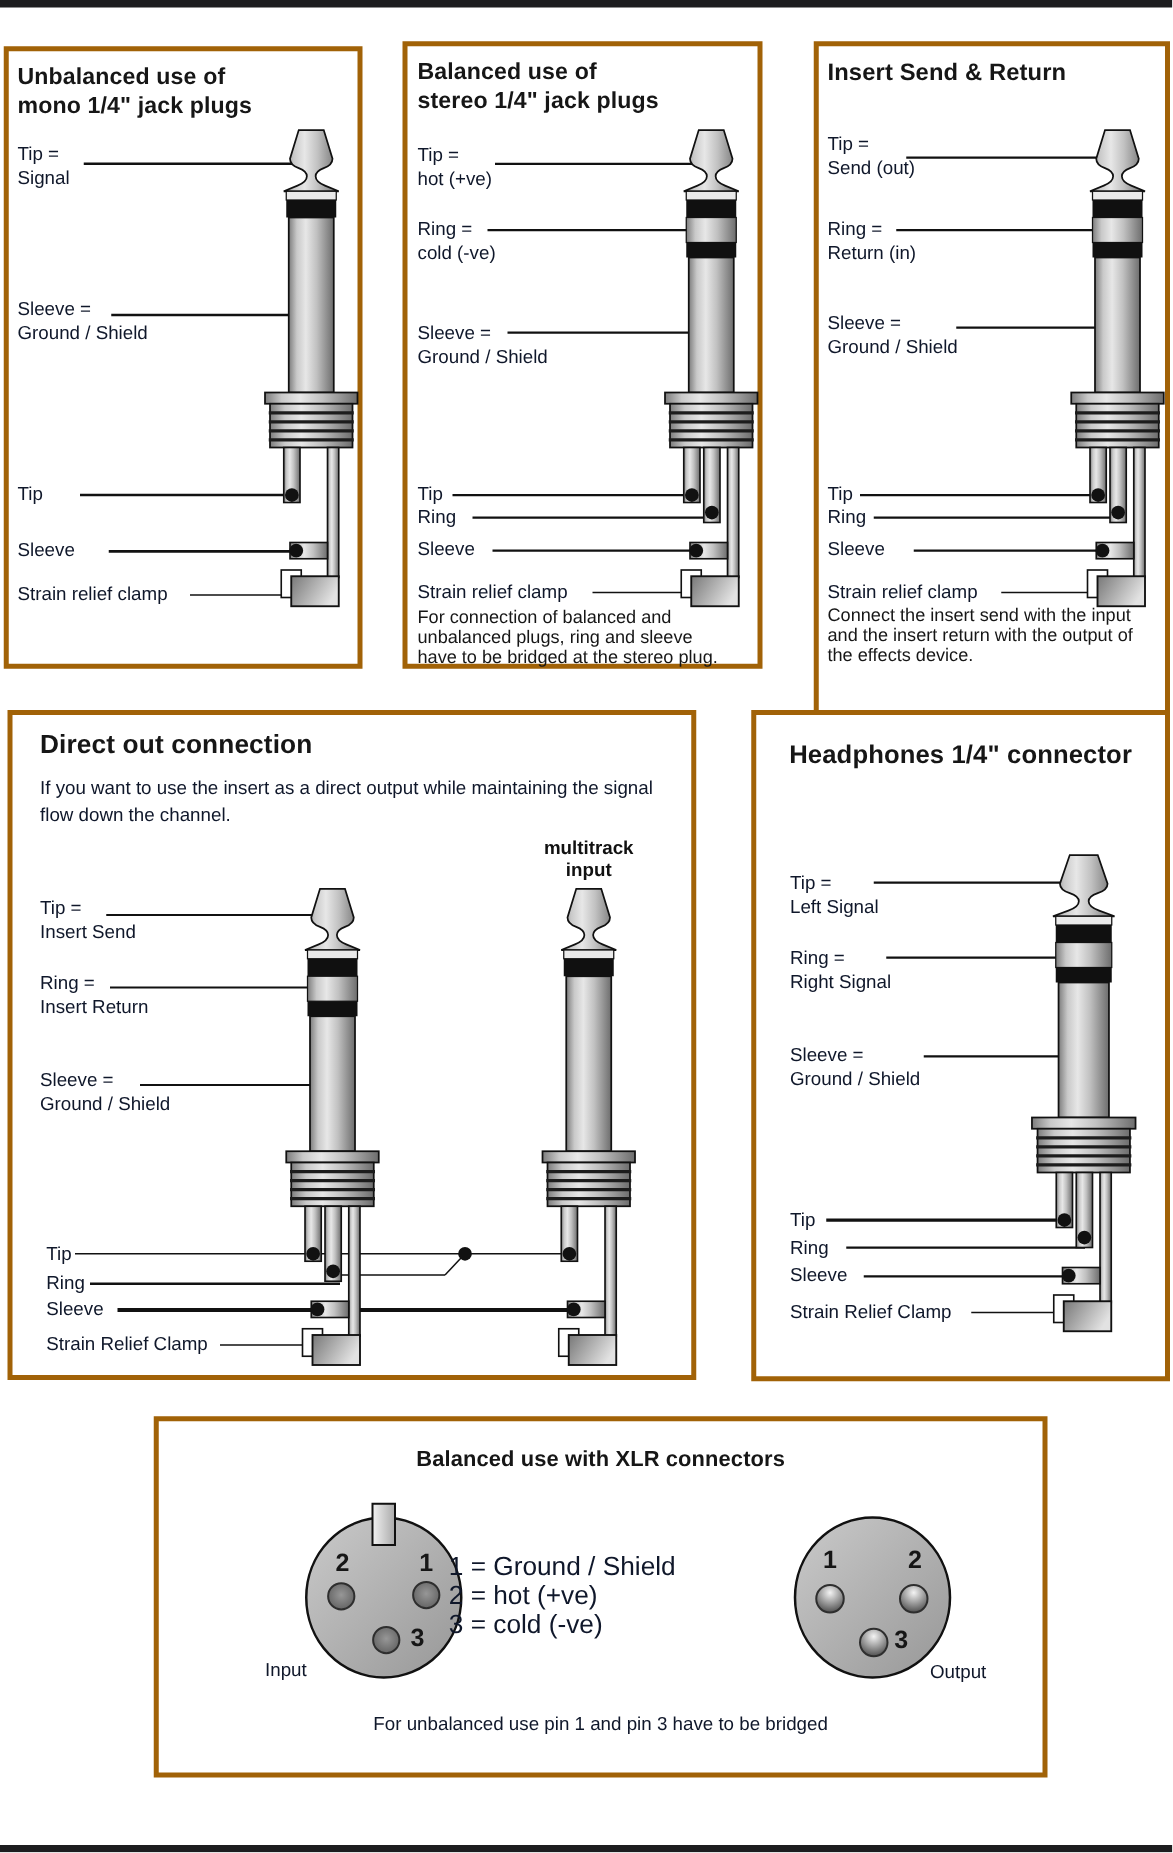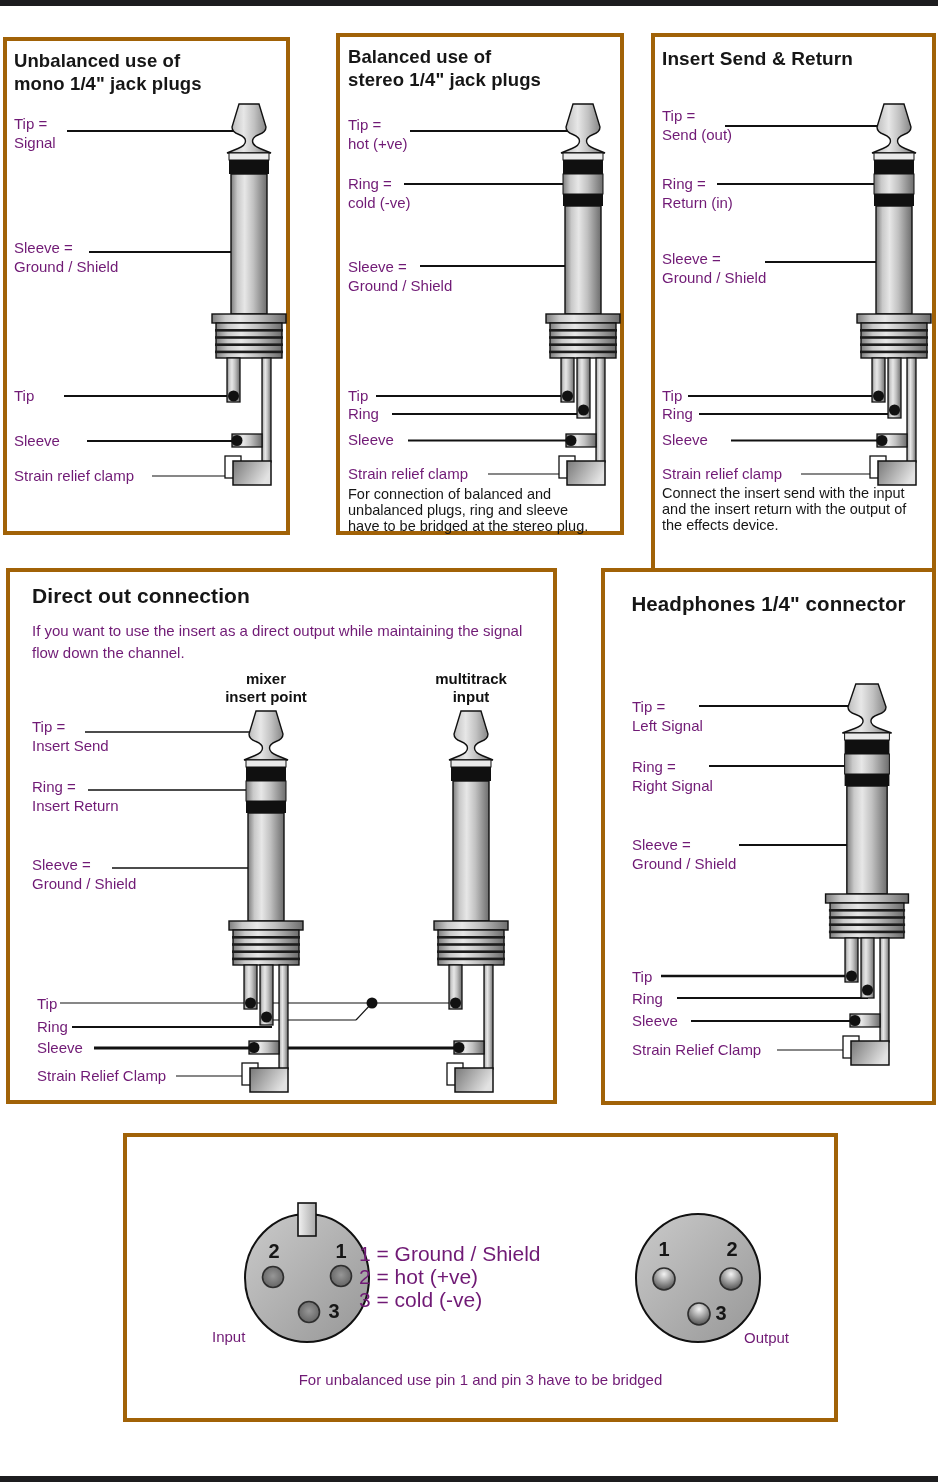--- a/index.html
+++ b/index.html
@@ -2,21 +2,21 @@
 <html><head>
 <meta charset="utf-8">
 <style>
   *{margin:0;padding:0;box-sizing:border-box}
   html,body{background:#fff}
   .page{position:relative;width:938px;height:1482px;background:#fff;overflow:hidden;
         font-family:"Liberation Sans",sans-serif;color:#111}
   .rule{position:absolute;background:#1d1d1f}
   .panel{position:absolute;border:4px solid #a16207;background:#fff}
   .draw{position:absolute;left:0;top:0}
-  .lbl{position:absolute;font-size:15px;line-height:18.5px;white-space:pre-line;color:#701a75}
+  .lbl{position:absolute;font-size:15px;line-height:18.5px;white-space:pre-line;color:#0f172a}
   .ptitle{position:absolute;font-weight:bold;color:#161616;white-space:pre-line;letter-spacing:.1px}
   .note{position:absolute;font-size:14.5px;line-height:16px;white-space:pre-line;color:#161616}
   .caption{position:absolute;font-weight:bold;font-size:15px;line-height:18px;text-align:center;white-space:pre-line}
   .center{text-align:center}
   .pin-num{position:absolute;font-weight:bold;font-size:20px;transform:translate(-50%,-50%);color:#161616}
   .small{font-size:15px}
 </style>
 </head>
 <body>
 
@@ -91,21 +91,21 @@
 mono 1/4" jack plugs</div>
     <div class="lbl" style="left:7px;top:74px">Tip =
 Signal</div>
     <div class="lbl" style="left:7px;top:198px">Sleeve =
 Ground / Shield</div>
     <div class="lbl" style="left:7px;top:346px">Tip</div>
     <div class="lbl" style="left:7px;top:391px">Sleeve</div>
     <div class="lbl" style="left:7px;top:426px">Strain relief clamp</div>
   </div>
 
-  <div class="panel" style="left:336px;top:33px;width:288px;height:502px">
+  <div class="panel" style="left:322px;top:33px;width:288px;height:502px">
     <svg id="svg2" class="draw" width="284" height="498" viewBox="0 0 284 498">
         <line x1="70" y1="94" x2="248" y2="94" stroke="#111" stroke-width="1.8"></line>
         <line x1="64" y1="147" x2="248" y2="147" stroke="#111" stroke-width="1.8"></line>
         <line x1="80" y1="229" x2="248" y2="229" stroke="#111" stroke-width="1.8"></line>
         <line x1="36" y1="359" x2="227" y2="359" stroke="#111" stroke-width="1.8"></line>
         <line x1="52" y1="377" x2="244" y2="377" stroke="#111" stroke-width="1.8"></line>
         <line x1="68" y1="403.5" x2="231" y2="403.5" stroke="#111" stroke-width="1.8"></line>
         <line x1="148" y1="437" x2="247" y2="437" stroke="#111" stroke-width="1.2"></line>
         <path d="M 233,67 L 253,67 L 260,90
     Q 260,95 253,97.5 Q 246.5,100 246.5,104
@@ -256,22 +256,20 @@
         <rect x="444" y="469" width="30" height="13" fill="url(#gMet)" stroke="#111" stroke-width="1.3"></rect>
         <rect x="437" y="491" width="16" height="22" fill="#fff" stroke="#111" stroke-width="1.3"></rect>
         <rect x="445" y="496" width="38" height="24" fill="url(#gClamp)" stroke="#111" stroke-width="1.5"></rect>
         <circle cx="445.5" cy="431" r="5.5" fill="#111"></circle>
         <circle cx="449" cy="475.5" r="5.5" fill="#111"></circle>
         <circle cx="362" cy="431" r="5.5" fill="#111"></circle>
       </svg>
     <div class="ptitle" style="left:22px;top:12px;font-size:21px">Direct out connection</div>
     <div class="lbl" style="left:22px;top:48px;line-height:21.5px">If you want to use the insert as a direct output while maintaining the signal
 flow down the channel.</div>
-    <div class="caption" style="left:156px;top:98px;width:200px">mixer
-insert point</div>
     <div class="caption" style="left:361px;top:98px;width:200px">multitrack
 input</div>
     <div class="lbl" style="left:22px;top:146px">Tip =
 Insert Send</div>
     <div class="lbl" style="left:22px;top:206px">Ring =
 Insert Return</div>
     <div class="lbl" style="left:22px;top:284px">Sleeve =
 Ground / Shield</div>
     <div class="lbl" style="left:27px;top:423px">Tip</div>
     <div class="lbl" style="left:27px;top:446px">Ring</div>
@@ -332,20 +330,21 @@
         <ellipse cx="180" cy="141" rx="62" ry="64" fill="url(#gXlr)" stroke="#111" stroke-width="2"></ellipse>
         <rect x="171" y="66" width="18" height="33" fill="url(#gNotch)" stroke="#111" stroke-width="1.6"></rect>
         <circle cx="146" cy="140" r="10.5" fill="url(#gFPin)" stroke="#2e2e2e" stroke-width="1.6"></circle>
         <circle cx="214" cy="139" r="10.5" fill="url(#gFPin)" stroke="#2e2e2e" stroke-width="1.6"></circle>
         <circle cx="182" cy="175" r="10.5" fill="url(#gFPin)" stroke="#2e2e2e" stroke-width="1.6"></circle>
         <ellipse cx="571" cy="141" rx="62" ry="64" fill="url(#gXlr)" stroke="#111" stroke-width="2"></ellipse>
         <circle cx="537" cy="142" r="11" fill="url(#gMPin)" stroke="#2e2e2e" stroke-width="1.6"></circle>
         <circle cx="604" cy="142" r="11" fill="url(#gMPin)" stroke="#2e2e2e" stroke-width="1.6"></circle>
         <circle cx="572" cy="177" r="11" fill="url(#gMPin)" stroke="#2e2e2e" stroke-width="1.6"></circle>
       </svg>
+    <div class="ptitle center" style="left:0;top:20px;width:100%;font-size:17.5px">Balanced use with XLR connectors</div>
     <div class="pin-num" style="left:147px;top:114px">2</div>
     <div class="pin-num" style="left:214px;top:114px">1</div>
     <div class="pin-num" style="left:207px;top:174px">3</div>
     <div class="pin-num" style="left:537px;top:112px">1</div>
     <div class="pin-num" style="left:605px;top:112px">2</div>
     <div class="pin-num" style="left:594px;top:176px">3</div>
     <div class="lbl" style="left:232px;top:105px;font-size:21px;line-height:23px">1 = Ground / Shield
 2 = hot (+ve)
 3 = cold (-ve)</div>
     <div class="lbl small" style="left:85px;top:191px">Input</div>

